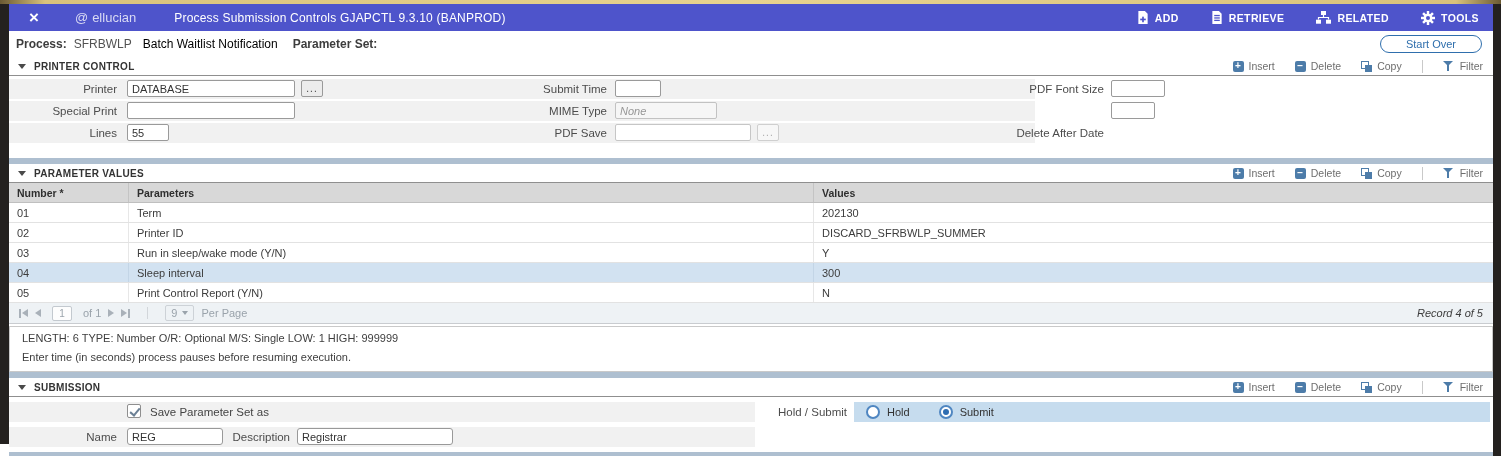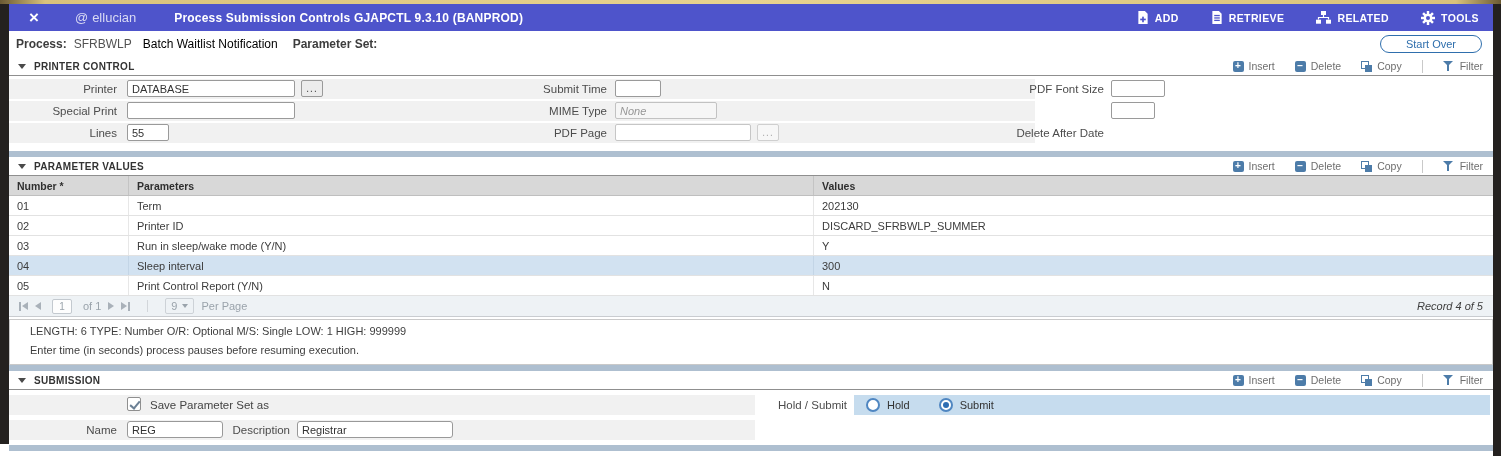--- a/index.html
+++ b/index.html
@@ -12,21 +12,21 @@
   .frame-right{position:absolute;right:0;top:0;width:8px;height:456px;background:#24211f;z-index:4;}
   .content{position:absolute;left:9px;top:4px;right:8px;bottom:0;background:#fff;
     display:flex;flex-direction:column;}
 
   
   .titlebar{height:27px;background:#4e54cb;display:flex;align-items:center;color:#fff;
     padding:0 14px 0 12px;flex-shrink:0;}
   .close-x{font-size:17px;font-weight:700;margin-left:8px;line-height:1;cursor:default;}
   .brand{display:flex;align-items:center;margin-left:36px;color:#d9daf4;font-size:13px;}
   .brand .at{font-size:13px;margin-right:4px;font-weight:400;}
-  .tb-title{margin-left:38px;font-size:12px;font-weight:700;letter-spacing:.2px;}
+  .tb-title{margin-left:38px;font-size:12px;font-weight:400;letter-spacing:.2px;}
   .tb-actions{margin-left:auto;display:flex;align-items:center;gap:32px;}
   .tb-action{display:flex;align-items:center;gap:6px;font-size:10.5px;font-weight:700;
     letter-spacing:.4px;cursor:default;}
 
   
   .keyblock{height:26px;display:flex;align-items:center;padding-left:7px;font-size:12px;flex-shrink:0;}
   .kb-label{font-weight:700;color:#3d3d3d;}
   .kb-code{margin-left:7px;color:#525252;}
   .kb-link{margin-left:11px;color:#000000;}
   .kb-pset{margin-left:15px;font-weight:700;color:#3d3d3d;}
@@ -52,21 +52,21 @@
   .icon-filter{position:relative;width:12px;height:11px;}
   .icon-filter::before{content:"";position:absolute;top:0;left:0;width:0;height:0;
     border-left:5.5px solid transparent;border-right:5.5px solid transparent;border-top:5px solid #4d7ca9;}
   .icon-filter::after{content:"";position:absolute;top:4px;left:4.5px;width:2px;height:6px;background:#4d7ca9;}
 
   .band{height:6px;background:#aebfd0;flex-shrink:0;}
 
   
   .pc-body{padding:4px 0;flex-shrink:0;}
   .pc-row{position:relative;height:18px;margin-bottom:4px;}
-  .pc-row:last-child{margin-bottom:5px;padding-left:29px;}
+  .pc-row:last-child{margin-bottom:12px;padding-left:29px;}
   .pc-stripe{position:absolute;left:0;top:-1px;width:1026px;height:20px;background:#f1f1f1;}
   .flabel{position:absolute;top:0;height:18px;display:flex;align-items:center;
     justify-content:flex-end;color:#4c4c4c;font-size:11.5px;}
   .l1{left:0;width:108px;}
   .l2{left:380px;width:218px;}
   .l3{left:935px;width:160px;}
   .fin{position:absolute;top:0;height:17px;border:1px solid #9a9a9a;border-radius:2px;background:#fff;
     font-size:11px;color:#333;padding:0 4px;font-family:inherit;box-sizing:border-box;}
   .fin::placeholder{font-style:italic;color:#979797;}
   .in-printer{left:118px;width:168px;}
@@ -107,21 +107,21 @@
   .pb-bar{width:2px;height:9px;background:#a9b1b9;}
   .pb-box{width:18px;height:13px;border:1px solid #c3c9cf;background:#fdfdfd;display:flex;
     align-items:center;justify-content:center;font-size:10px;border-radius:2px;color:#9aa3ab;margin:0 4px;}
   .pb-sep{width:1px;height:12px;background:#d2d6da;margin:0 10px;}
   .pb-select{display:flex;align-items:center;gap:5px;border:1px solid #cdd2d7;border-radius:2px;
     padding:0 5px;height:14px;cursor:default;}
   .caret-sm{width:0;height:0;border-left:3.5px solid transparent;border-right:3.5px solid transparent;
     border-top:4px solid #9aa3ab;}
   .pb-record{margin-left:auto;color:#3d3d3d;font-style:italic;}
 
-  .msgbox{margin-top:2px;border:1px solid #c9c9c9;background:#fff;padding:2px 8px 4px;flex-shrink:0;}
+  .msgbox{margin-top:2px;border:1px solid #c9c9c9;background:#fff;padding:2px 0 4px;flex-shrink:0;}
   .msg-line{padding:2px 12px;font-size:11px;color:#3e3e3e;line-height:15px;}
 
   
   .sub-body{position:relative;flex-shrink:0;padding:6px 0 6px;}
   .sub-row{position:relative;height:18px;}
   .sub-row.r1{margin-bottom:7px;}
   .sub-stripe{position:absolute;left:0;top:-1px;width:746px;height:20px;background:#f1f1f1;}
   .checkbox{position:absolute;left:118px;top:1px;width:14px;height:14px;border:1px solid #8f8f8f;
     border-radius:2px;background:#fff;box-sizing:border-box;cursor:pointer;}
   .checkbox.checked::after{content:"";position:absolute;left:3.5px;top:0.5px;width:4px;height:8px;
@@ -251,21 +251,21 @@
         <span class="flabel l1">Special Print</span>
         <input class="fin in-special" value="" style="">
         <span class="flabel l2">MIME Type</span>
         <input class="fin in-mime" placeholder="None" style="">
         <input class="fin in-dad" value="" style="">
       </div>
       <div class="pc-row">
         <div class="pc-stripe"></div>
         <span class="flabel l1">Lines</span>
         <input class="fin in-lines" value="55" style="">
-        <span class="flabel l2">PDF Page</span>
+        <span class="flabel l2">PDF Save</span>
         <input class="fin in-pdffont" value="" style="">
         <button class="browse b-pdffont">...</button>
         <span class="flabel l3">Delete After Date</span>
       </div>
     </div>
 
     <div class="band"></div>
 
     <div class="sec-head">
       <span class="caret-down"></span>

